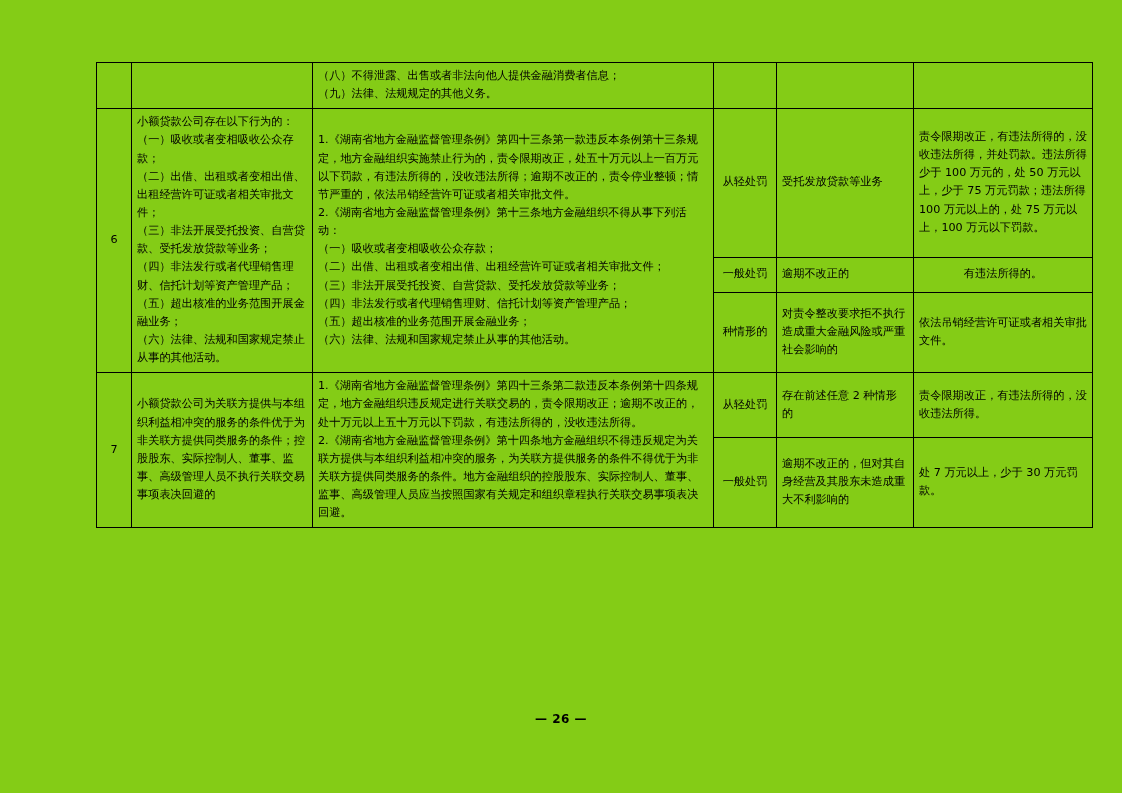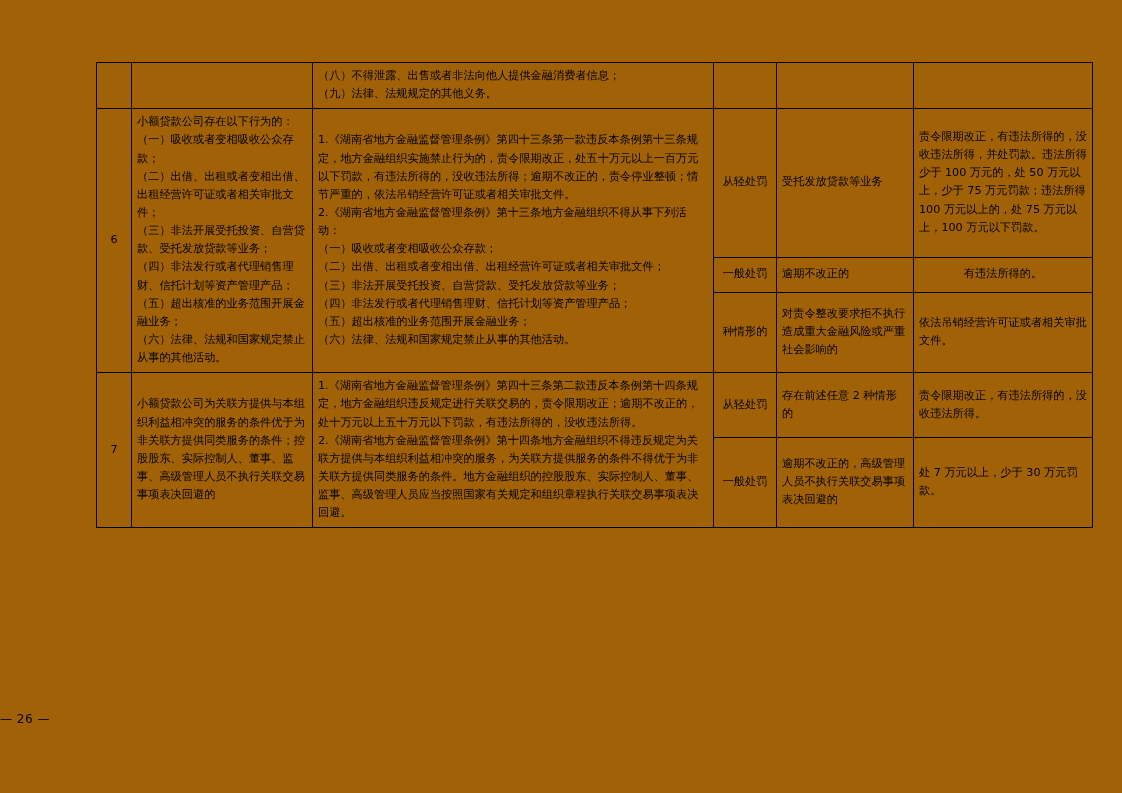--- a/index.html
+++ b/index.html
@@ -7,21 +7,21 @@
     padding: 0;
     background: #c3c3c3;
   }
   body {
     font-family: "DejaVu Sans", "Liberation Sans", sans-serif;
   }
   .page {
     position: relative;
     width: 1122px;
     height: 793px;
-    background: #a16207;
+    background: #84cc16;
     overflow: hidden;
   }
   .sheet {
     position: absolute;
     left: 96px;
     top: 62px;
     width: 930px;
   }
   table.doc {
     border-collapse: collapse;
@@ -46,25 +46,26 @@
   .c-pen { width: 168px; margin-left: 16px; }
 
   .cell-top { vertical-align: top; }
   .num { font-size: 11.5px; }
 
   .footer {
     position: absolute;
     left: 0;
     top: 712px;
     width: 1122px;
-    text-align: left;
+    text-align: center;
     font-size: 12px;
     color: #000;
     font-family: "DejaVu Sans", "Liberation Sans", sans-serif;
     letter-spacing: 0.5px;
+    font-weight: bold;
   }
   .nowrapish { white-space: pre-line; }
 </style>
 </head>
 <body>
 
 <div class="page">
   <div class="sheet">
     <table class="doc">
       <tbody>
@@ -115,21 +116,21 @@
           <td class="c-num num" rowspan="2">7</td>
           <td class="c-act nowrapish" rowspan="2">小额贷款公司为关联方提供与本组织利益相冲突的服务的条件优于为非关联方提供同类服务的条件；控股股东、实际控制人、董事、监事、高级管理人员不执行关联交易事项表决回避的</td>
           <td class="c-law cell-top nowrapish" rowspan="2">1.《湖南省地方金融监督管理条例》第四十三条第二款违反本条例第十四条规定，地方金融组织违反规定进行关联交易的，责令限期改正；逾期不改正的，处十万元以上五十万元以下罚款，有违法所得的，没收违法所得。
 2.《湖南省地方金融监督管理条例》第十四条地方金融组织不得违反规定为关联方提供与本组织利益相冲突的服务，为关联方提供服务的条件不得优于为非关联方提供同类服务的条件。地方金融组织的控股股东、实际控制人、董事、监事、高级管理人员应当按照国家有关规定和组织章程执行关联交易事项表决回避。</td>
           <td class="c-lvl">从轻处罚</td>
           <td class="c-cir cell-top">存在前述任意 2 种情形的</td>
           <td class="c-pen cell-top">责令限期改正，有违法所得的，没收违法所得。</td>
         </tr>
         <tr>
           <td class="c-lvl">一般处罚</td>
-          <td class="c-cir cell-top">逾期不改正的，高级管理人员不执行关联交易事项表决回避的</td>
+          <td class="c-cir cell-top">逾期不改正的，但对其自身经营及其股东未造成重大不利影响的</td>
           <td class="c-pen">处 7 万元以上，少于 30 万元罚款。</td>
         </tr>
       </tbody>
     </table>
   </div>
 
   <div class="footer">— 26 —</div>
 </div>
 
 </body></html>

